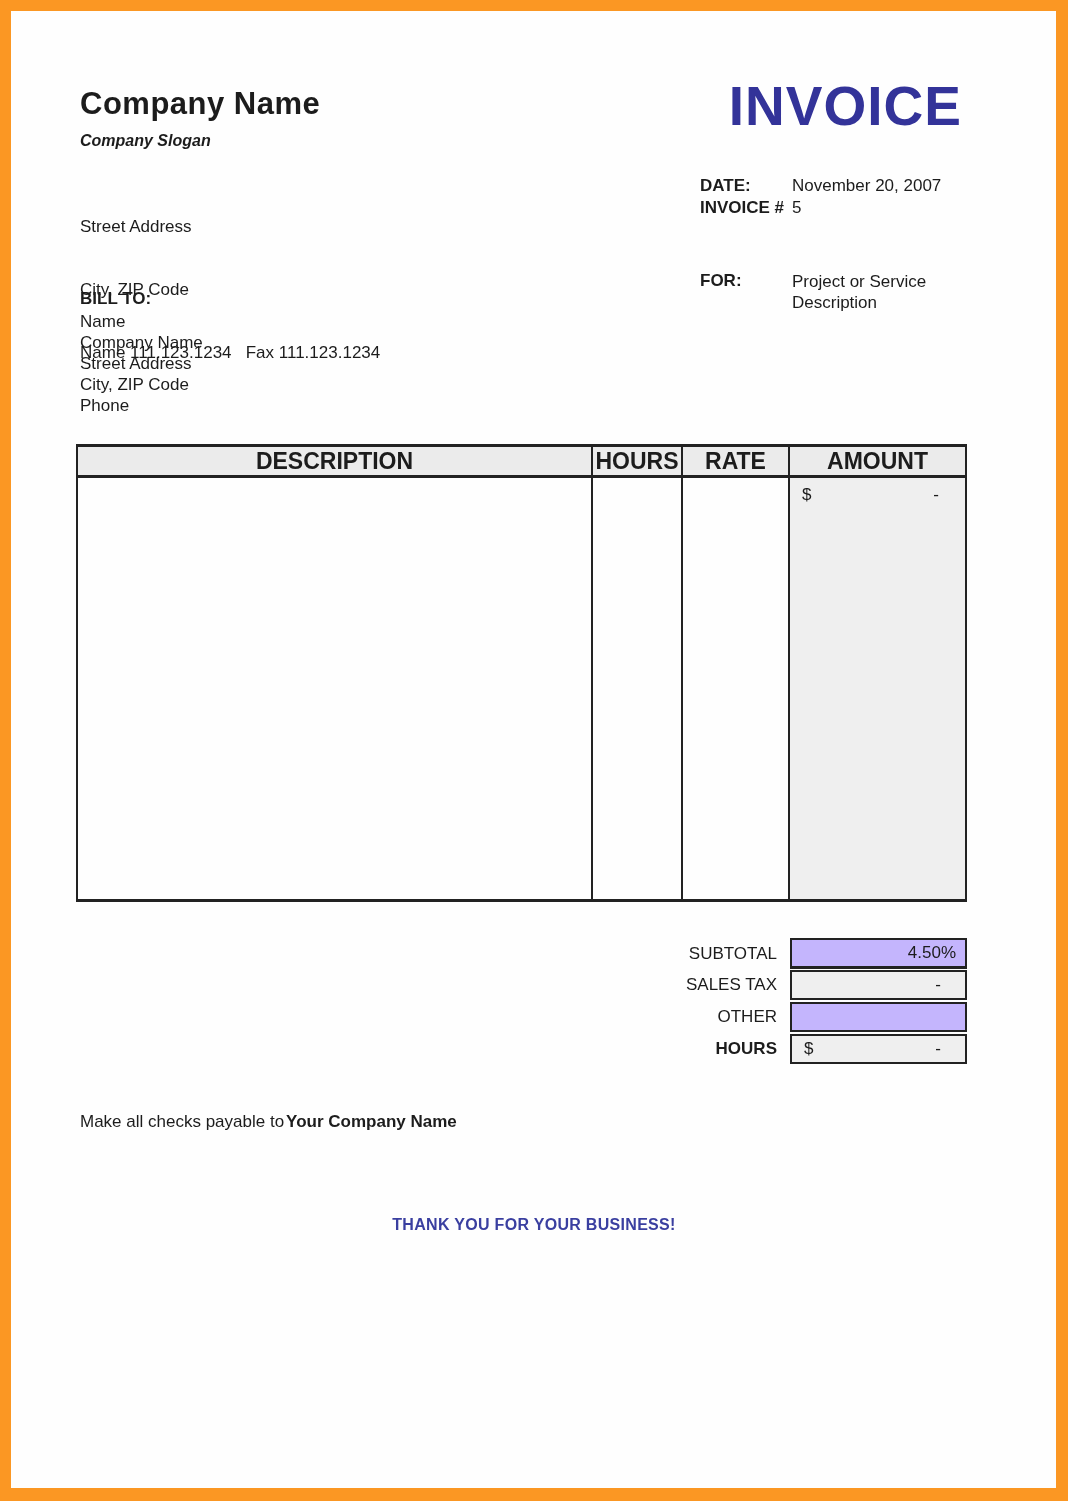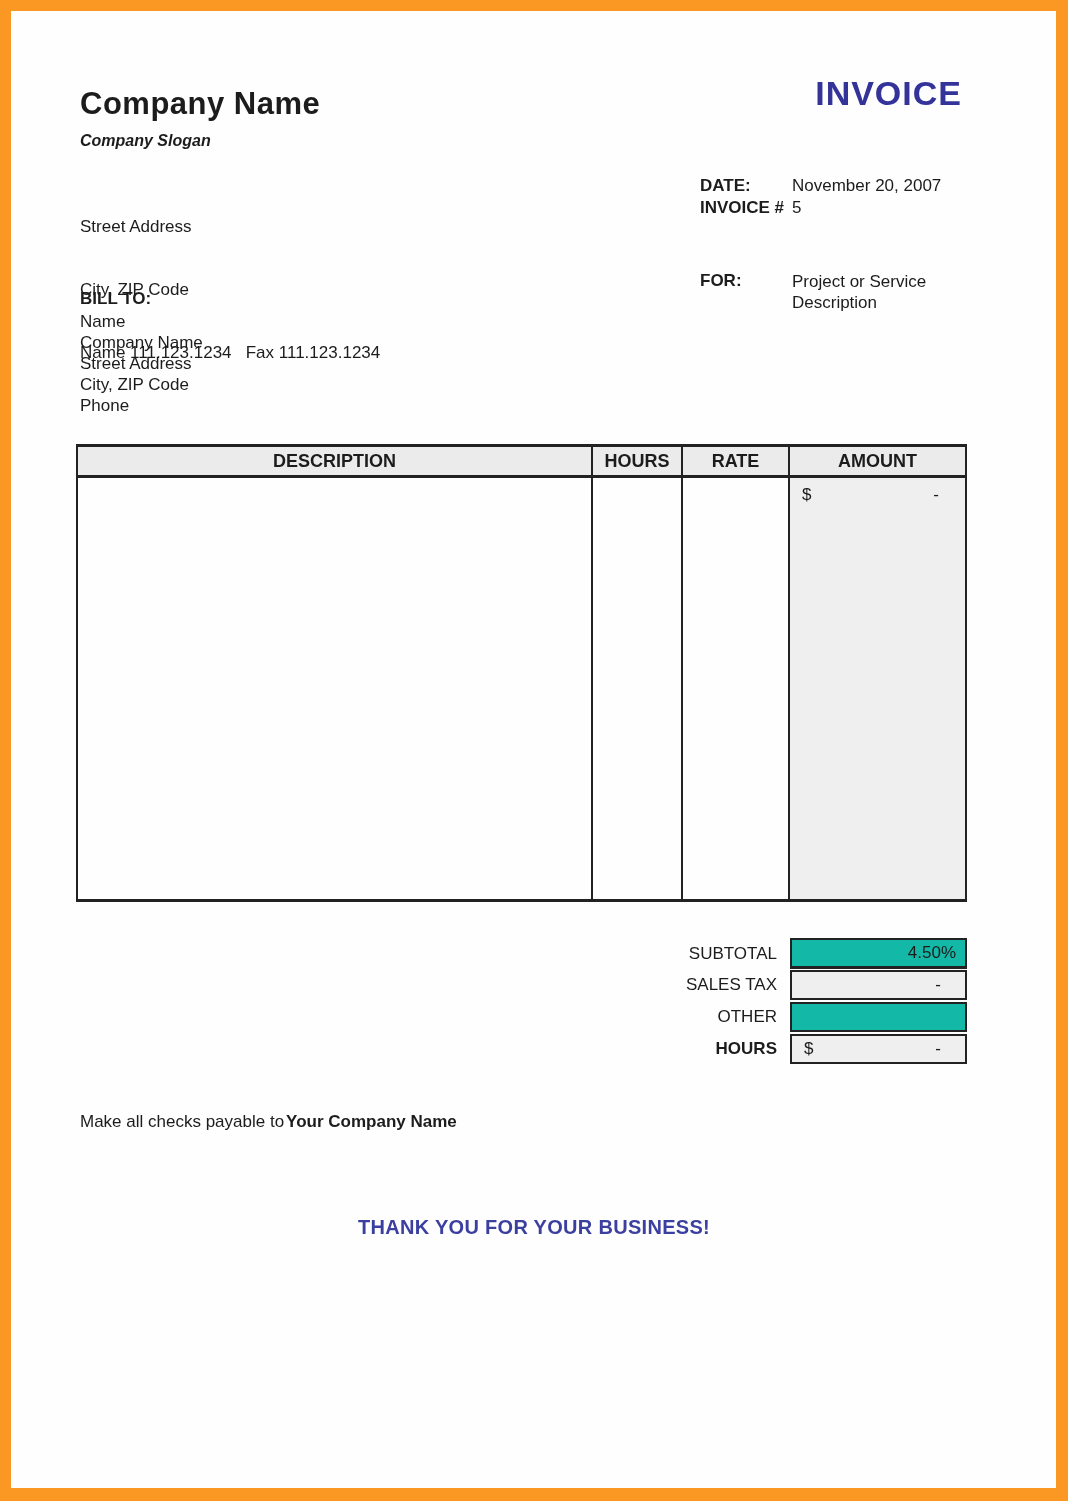--- a/index.html
+++ b/index.html
@@ -16,21 +16,21 @@
     position:absolute;
     left:11px; top:11px; right:12px; bottom:13px;
     background:#fefefe;
   }
   .abs { position:absolute; }
 
   
   .company-name { left:80px; top:86px; font-size:31px; font-weight:bold; letter-spacing:0.5px; }
   .company-slogan { left:80px; top:132px; font-size:16px; font-weight:bold; font-style:italic; }
   .address-block { left:80px; top:174px; font-size:17px; line-height:21px; white-space:pre-wrap; }
-  .invoice-title { right:106px; top:74px; font-size:34px; font-weight:bold; letter-spacing:1px; }
+  .invoice-title { right:106px; top:74px; font-size:55px; font-weight:bold; letter-spacing:1px; }
 
   
   .meta-label { left:700px; font-size:17px; font-weight:bold; }
   .meta-value { left:792px; font-size:17px; }
   .y-date { top:176px; } .y-inv { top:198px; } .y-for { top:271px; }
   .for-value { width:162px; line-height:21px; }
 
   
   .billto-label { left:80px; top:289px; font-size:17px; font-weight:bold; }
   .billto-lines { left:80px; top:311px; font-size:17px; line-height:21px; }
@@ -38,21 +38,21 @@
   
   .tbl-header {
     left:76px; top:444px; width:891px; height:34px;
     display:flex;
     background:#EBEBEB;
     border:2px solid #222222;
     border-top-width:3px; border-bottom-width:3px;
   }
   .th {
     display:flex; align-items:center; justify-content:center;
-    font-size:18px; font-weight:bold;
+    font-size:23px; font-weight:bold;
     border-right:2px solid #222222;
   }
   .th:last-child { border-right:none;border-radius:8px; }
   .th-desc { width:515px; } .th-hours { width:90px; } .th-rate { width:107px; } .th-amount { flex:1; }
 
   .tbl-body {
     left:76px; top:478px; width:891px; height:424px;
     display:flex;
     border-left:2px solid #222222; border-right:2px solid #222222;
     border-bottom:3px solid #222222;
@@ -71,32 +71,32 @@
   .tot-label {
     left:500px; width:277px; height:30px;
     font-size:17px; line-height:30px; text-align:right;
   }
   .tot-label.bold { font-weight:bold; }
   .tot-box {
     left:790px; width:177px; height:30px;
     border:2px solid #222222;
     display:flex; justify-content:space-between; align-items:center;
     font-size:17px; padding:0 24px 0 12px;
-    background:#14b8a6;
+    background:#c4b5fd;
   }
   .tot-box.shaded { background:#EFEFEF; }
   .tot-box.pct { padding-right:9px; justify-content:flex-end; }
   .r0 { top:939px; } .r1 { top:938px; } .r2 { top:970px; } .r3 { top:1002px; } .r4 { top:1034px; }
 
   
   .checks-line { left:80px; top:1112px; font-size:17px; }
   .checks-line .payee { font-weight:bold; padding-left:2px; }
   .thank-you {
     left:0; width:1068px; top:1216px;
-    text-align:center; font-size:20px; font-weight:bold; letter-spacing:0.3px;
+    text-align:center; font-size:16px; font-weight:bold; letter-spacing:0.3px;
   }
 </style>
 </head>
 <body>
 
 <div class="page">
   <div class="sheet"></div>
 
   <div class="abs company-name">Company Name</div>
   <div class="abs company-slogan">Company Slogan</div>

